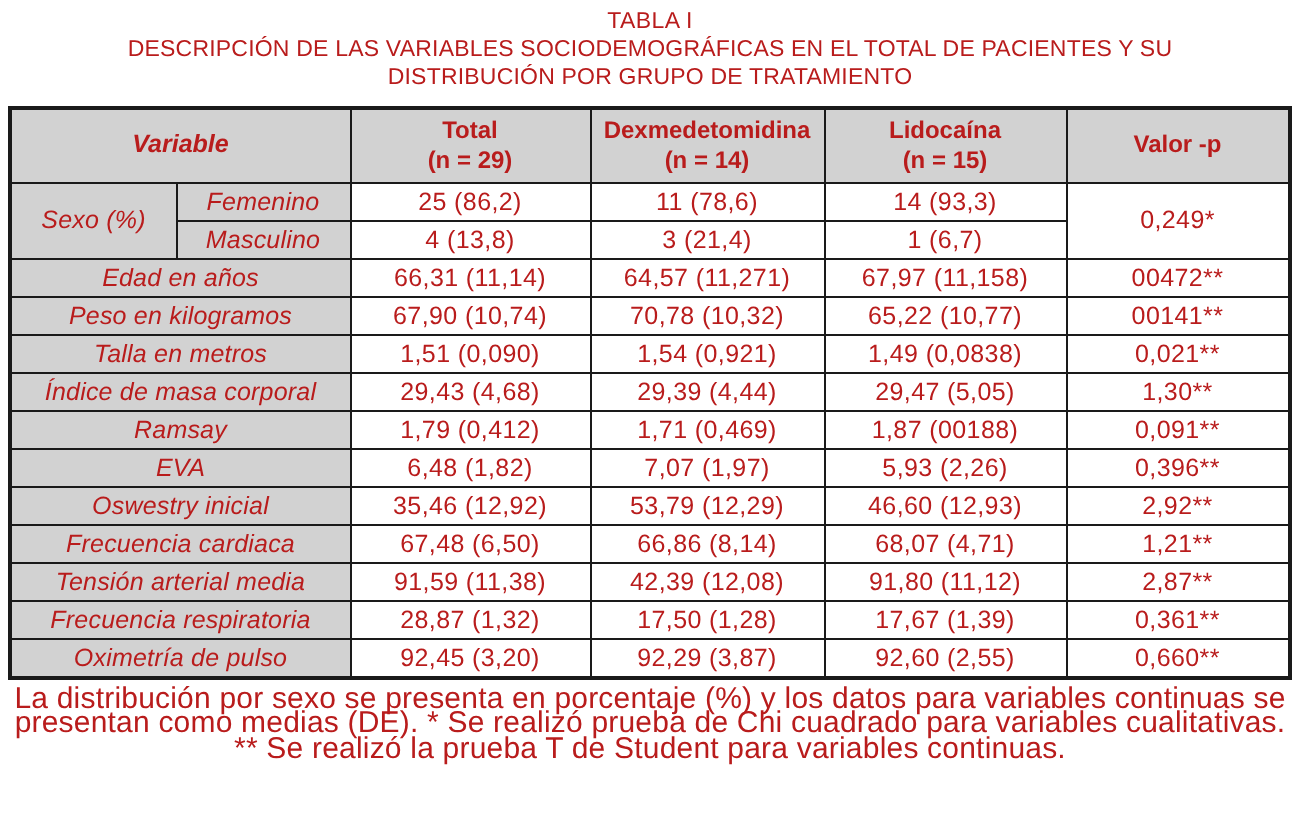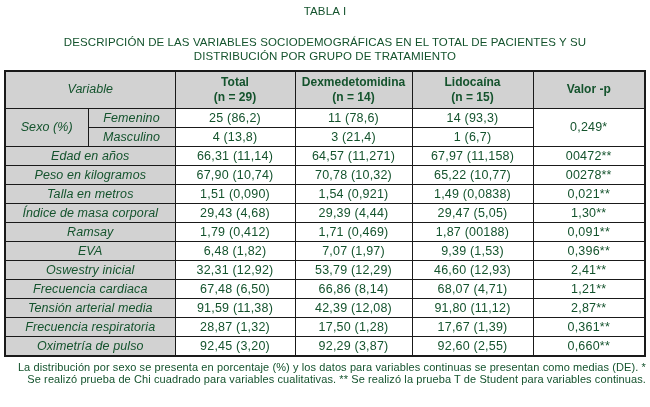--- a/index.html
+++ b/index.html
@@ -3,38 +3,38 @@
 <meta charset="utf-8">
 <style>
   html, body { margin: 0; padding: 0; background: #ffffff; }
   .page {
     width: 650px;
     height: 407px;
     box-sizing: border-box;
     padding-top: 4px;
     overflow: hidden;
     background: #ffffff;
-    color: #14532d;
+    color: #b91c1c;
     font-family: "Liberation Sans", sans-serif;
     -webkit-font-smoothing: antialiased;
   }
   .title-line {
     text-align: center;
     font-size: 11.5px;
     line-height: 14px;
     letter-spacing: 0.2px;
     font-weight: normal;
   }
   .caption-line {
     text-align: center;
     font-size: 11.5px;
     line-height: 14px;
     letter-spacing: 0.1px;
     width: 600px;
-    margin: 17px auto 7px auto;
+    margin: 0 auto 7px auto;
   }
   table.main {
     border-collapse: collapse;
     table-layout: fixed;
     width: 640px;
     margin: 0 auto;
     border: 2.5px solid #1a1a1a;
   }
   th, td {
     border: 1.8px solid #1a1a1a;
@@ -45,44 +45,44 @@
     box-sizing: border-box;
   }
   thead th {
     background: #d2d2d2;
     font-weight: bold;
     font-size: 12px;
     line-height: 15px;
     height: 37px;
   }
   thead th.varhead {
-    font-weight: normal;
+    font-weight: bold;
     font-style: italic;
     font-size: 12.5px;
   }
   tbody th.var {
     background: #d2d2d2;
     font-weight: normal;
     font-style: italic;
     font-size: 12.5px;
     letter-spacing: 0.1px;
   }
   tbody td {
     font-size: 12.5px;
     letter-spacing: 0.2px;
     height: 19px;
     line-height: 18px;
     background: #ffffff;
   }
   .hl { display: block; }
   .footnote {
-    font-size: 11px;
+    font-size: 15px;
     line-height: 12.8px;
     margin: 4px 4px 0 4px;
-    text-align: right;
+    text-align: center;
     letter-spacing: 0.1px;
   }
 </style>
 </head>
 <body>
 
 <div class="page">
 
   <div class="title-line">TABLA I</div>
   <div class="caption-line">DESCRIPCIÓN DE LAS VARIABLES SOCIODEMOGRÁFICAS EN EL TOTAL DE PACIENTES Y SU DISTRIBUCIÓN POR GRUPO DE TRATAMIENTO</div>
@@ -135,21 +135,21 @@
         <td>66,31 (11,14)</td>
         <td>64,57 (11,271)</td>
         <td>67,97 (11,158)</td>
         <td>00472**</td>
       </tr>
       <tr>
         <th class="var" colspan="2">Peso en kilogramos</th>
         <td>67,90 (10,74)</td>
         <td>70,78 (10,32)</td>
         <td>65,22 (10,77)</td>
-        <td>00278**</td>
+        <td>00141**</td>
       </tr>
       <tr>
         <th class="var" colspan="2">Talla en metros</th>
         <td>1,51 (0,090)</td>
         <td>1,54 (0,921)</td>
         <td>1,49 (0,0838)</td>
         <td>0,021**</td>
       </tr>
       <tr>
         <th class="var" colspan="2">Índice de masa corporal</th>
@@ -162,29 +162,29 @@
         <th class="var" colspan="2">Ramsay</th>
         <td>1,79 (0,412)</td>
         <td>1,71 (0,469)</td>
         <td>1,87 (00188)</td>
         <td>0,091**</td>
       </tr>
       <tr>
         <th class="var" colspan="2">EVA</th>
         <td>6,48 (1,82)</td>
         <td>7,07 (1,97)</td>
-        <td>9,39 (1,53)</td>
+        <td>5,93 (2,26)</td>
         <td>0,396**</td>
       </tr>
       <tr>
         <th class="var" colspan="2">Oswestry inicial</th>
-        <td>32,31 (12,92)</td>
+        <td>35,46 (12,92)</td>
         <td>53,79 (12,29)</td>
         <td>46,60 (12,93)</td>
-        <td>2,41**</td>
+        <td>2,92**</td>
       </tr>
       <tr>
         <th class="var" colspan="2">Frecuencia cardiaca</th>
         <td>67,48 (6,50)</td>
         <td>66,86 (8,14)</td>
         <td>68,07 (4,71)</td>
         <td>1,21**</td>
       </tr>
       <tr>
         <th class="var" colspan="2">Tensión arterial media</th>

